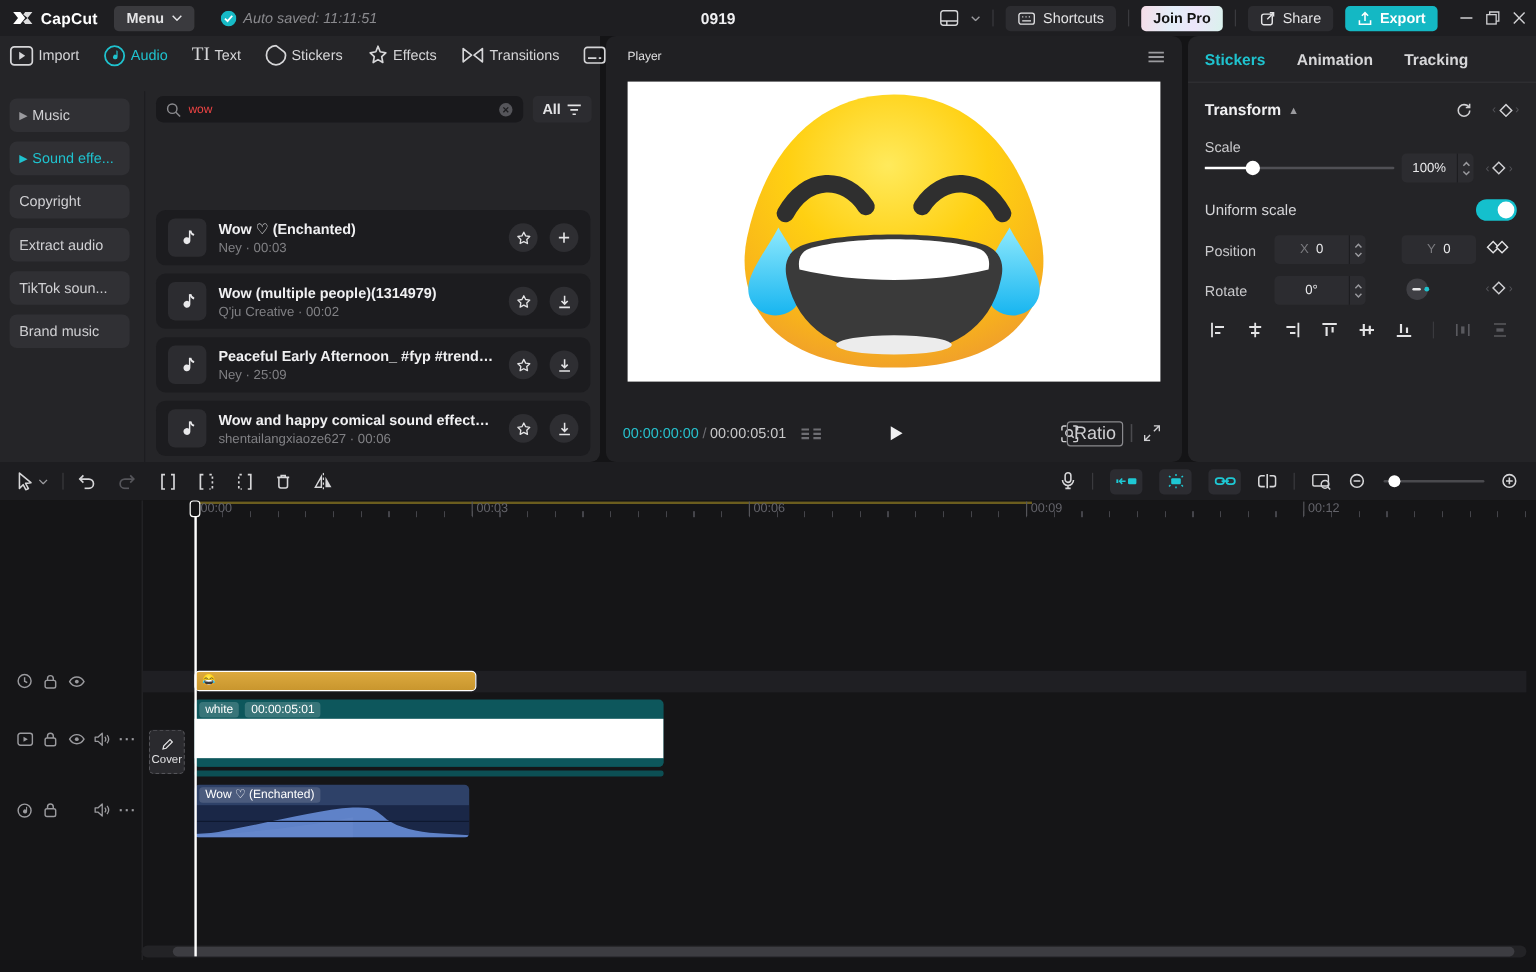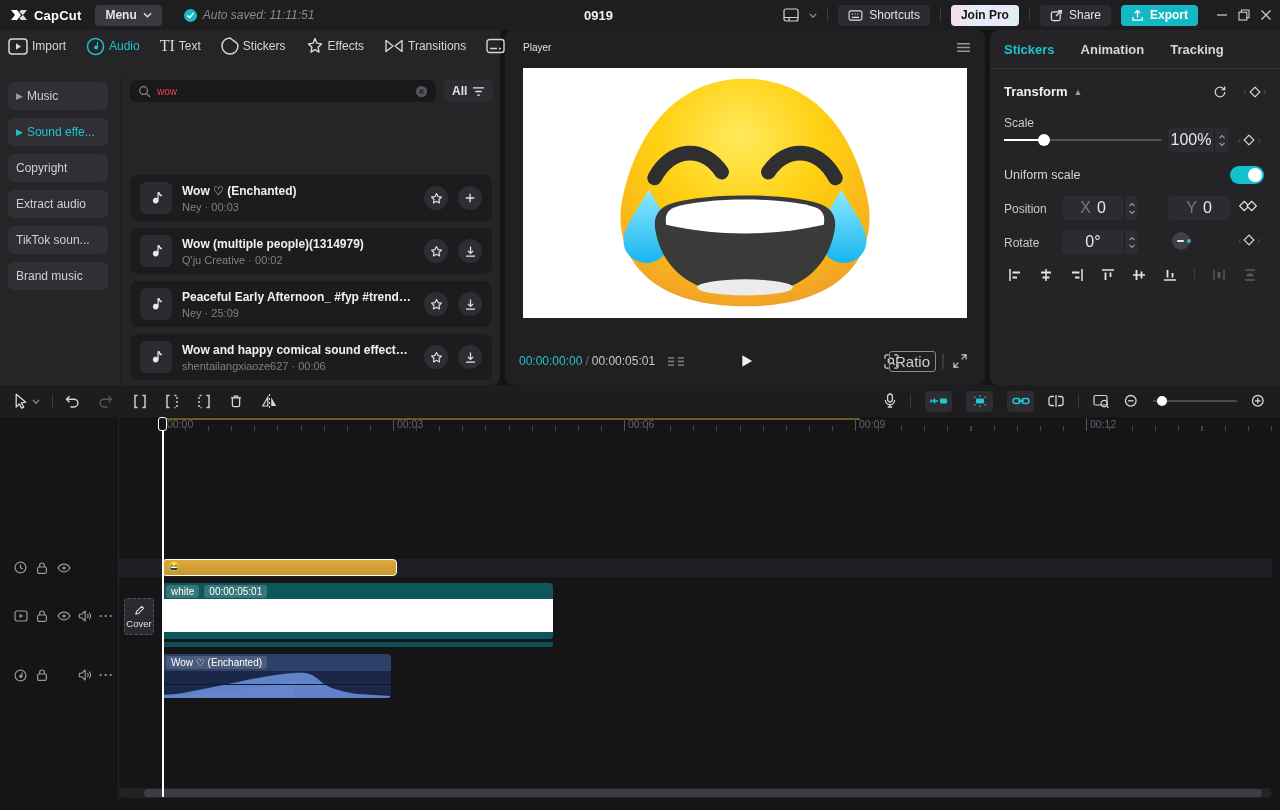--- a/index.html
+++ b/index.html
@@ -54,21 +54,21 @@
   
   #canvas { left:18px; top:38px; width:444px; height:250px; background:#fff; }
   .timecode { font-size:12px; }
   .tc-cur { color:#27c0cd; } .tc-sep { color:#6e6e73; padding:0 3px;} .tc-dur { color:#c8c8ca; }
   .ratio-btn { border:1px solid #8a8a8e; border-radius:3px; color:#cfcfd2; font-size:15px; padding:1px 5px; }
 
   
   .itab { font-size:13px; font-weight:bold; color:#d6d6d8; }
   .itab.active { color:#1fc2ce; }
   .ilabel { font-size:12px; color:#c9c9cc; }
-  .valbox { background:#2c2c30; border-radius:4px 0 0 4px; height:24px; display:flex; align-items:center; justify-content:center; gap:6px; font-size:16px; color:#e8e8ea; }
+  .valbox { background:#2c2c30; border-radius:4px 0 0 4px; height:24px; display:flex; align-items:center; justify-content:center; gap:6px; font-size:11px; color:#e8e8ea; }
   .stepper { width:14px; height:24px; background:#2c2c30; border-left:1px solid #1d1d20; border-radius:0 4px 4px 0; display:flex; flex-direction:column; align-items:center; justify-content:center; gap:2px; color:#9a9a9e; }
   .kf { color:#d0d0d3; display:flex; align-items:center; gap:2px; }
   .kf .dim { color:#55555a; font-size:10px; }
   .toggle { width:34px; height:18px; border-radius:9px; background:#14c0cd; position:relative; }
   .toggle .knob { position:absolute; right:2px; top:2px; width:14px; height:14px; border-radius:50%; background:#fff; }
   .alicon { color:#e3e3e5; } .alicon.dim { color:#59595e; }
 
   
   #tl-toolbar { left:0; top:385px; width:1280px; height:32px; background:#1d1d20; }
   .tool { color:#d6d6d8; display:flex; align-items:center; justify-content:center; }
@@ -957,21 +957,21 @@
     <span class="thicon dots" style="left:99px;top:251px">···</span>
 
     <div class="abs" style="left:119px;top:142px;width:1153px;height:18px;background:#1f1f23"></div>
 
     <div class="abs" style="left:162px;top:142px;width:235px;height:17px;background:linear-gradient(180deg,#dca93e,#c9962e);border:1.5px solid #fff;border-radius:4px">
       <svg style="position:absolute;left:5px;top:1px" width="12" height="11" viewBox="0 0 200 170">
           <use href="#s-emoji"></use>
         </svg>
     </div>
 
-    <div class="abs" style="left:124px;top:181px;width:30px;height:37px;background:#2a2a2e;border:1px dashed #55555a;border-radius:4px;display:flex;flex-direction:column;align-items:center;justify-content:center;gap:2px">
+    <div class="abs" style="left:124px;top:191px;width:30px;height:37px;background:#2a2a2e;border:1px dashed #55555a;border-radius:4px;display:flex;flex-direction:column;align-items:center;justify-content:center;gap:2px">
       <span class="ic" style="color:#e3e3e5">
           <svg width="11" height="11">
             <use href="#s-pencil"></use>
           </svg>
         </span>
       <span style="font-size:9.5px;color:#e3e3e5">Cover</span>
     </div>
 
     <div class="abs" style="left:162px;top:166px;width:391px;height:56px;border-radius:4px;overflow:hidden;background:#0d575c">
       <div class="row" style="height:16px;padding-left:4px;gap:5px">

